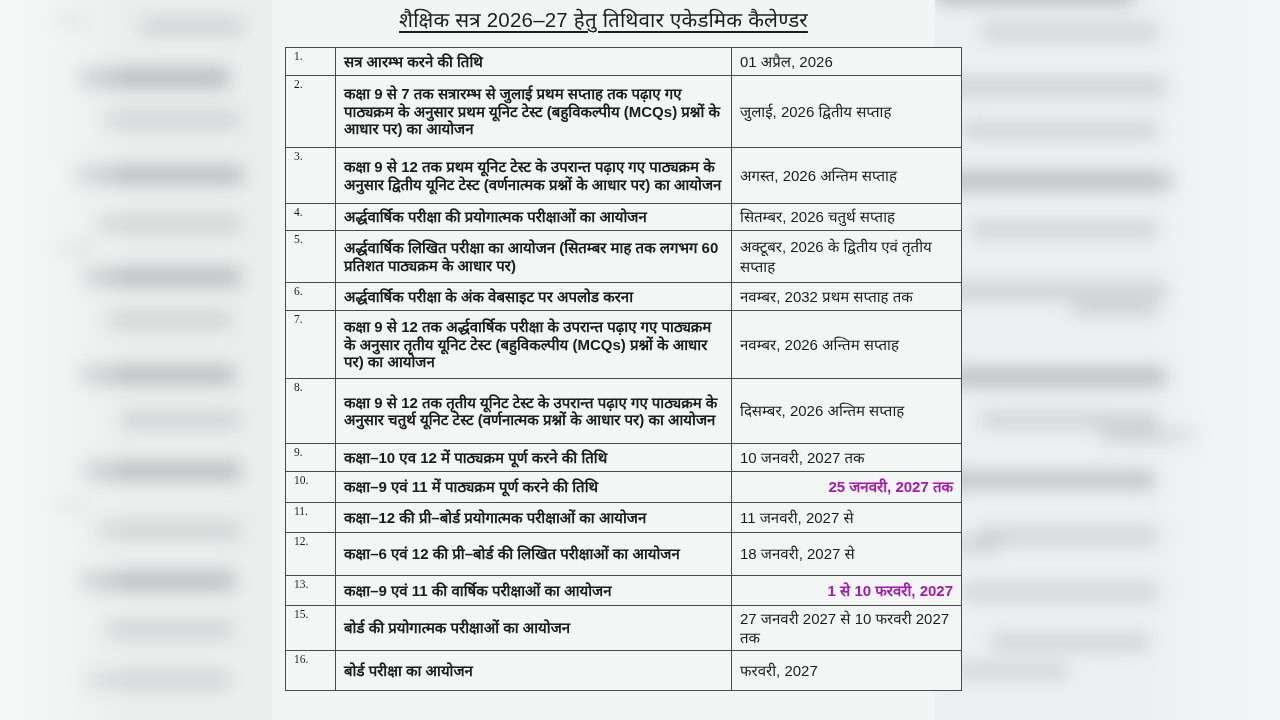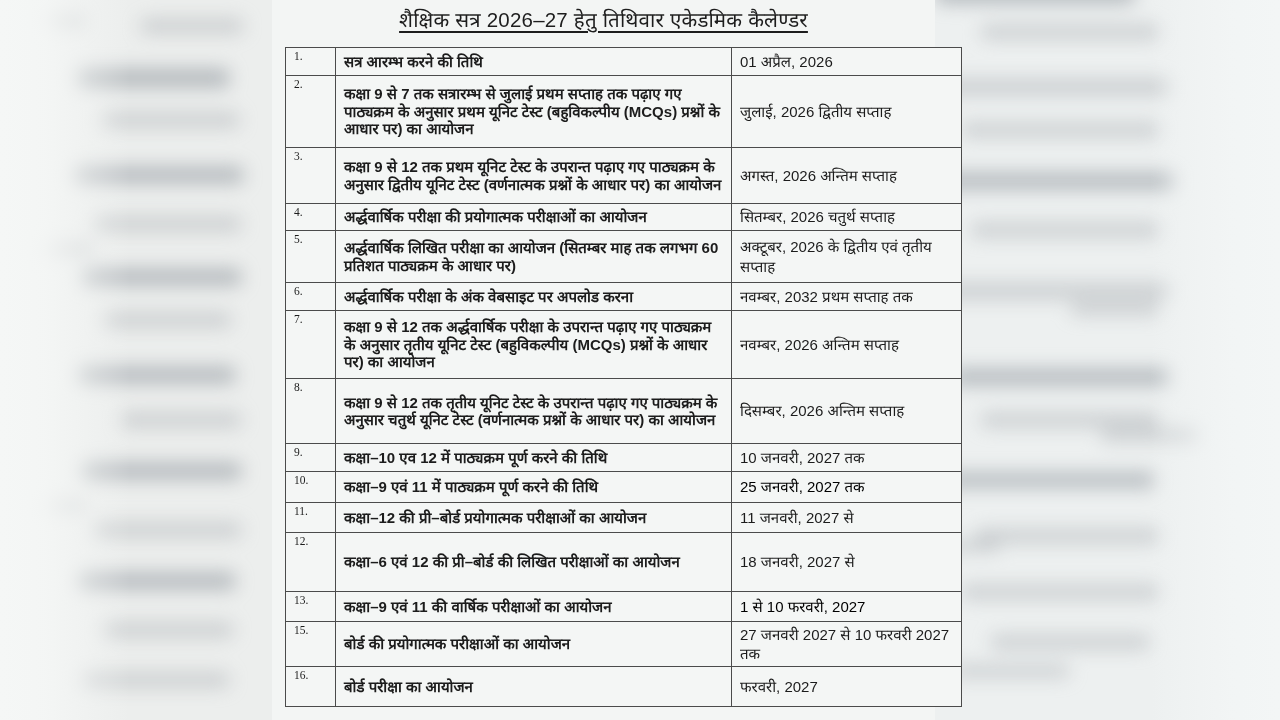--- a/index.html
+++ b/index.html
@@ -46,21 +46,21 @@
     font-family:"Liberation Serif", serif;
   }
   td.c-act{
     width:379px;vertical-align:middle;
     font-size:15px;font-weight:bold;line-height:1.16;
   }
   td.c-date{
     width:213px;vertical-align:middle;
     font-size:15px;font-weight:normal;line-height:1.3;color:#2a2a2a;
   }
-  td.c-date.bold{font-weight:normal;color:#000000;}
+  td.c-date.bold{font-weight:bold;color:#a21caf;text-align:right;}
 </style>
 </head>
 <body>
 
 <div class="bg-panel bg-left">
   <div class="blobs">
 
     <div class="blob" style="left:62px;top:34px;width:42px;height:14px"></div>
     <div class="blob" style="left:160px;top:38px;width:104px;height:16px"></div>
     <div class="blob dark" style="left:95px;top:88px;width:155px;height:20px"></div>
@@ -158,21 +158,21 @@
         <tr style="height: 31px;">
           <td class="c-num">10.</td>
           <td class="c-act">कक्षा–9 एवं 11 में पाठ्यक्रम पूर्ण करने की तिथि</td>
           <td class="c-date bold">25 जनवरी, 2027 तक</td>
         </tr>
         <tr style="height: 30px;">
           <td class="c-num">11.</td>
           <td class="c-act">कक्षा–12 की प्री–बोर्ड प्रयोगात्मक परीक्षाओं का आयोजन</td>
           <td class="c-date">11 जनवरी, 2027 से</td>
         </tr>
-        <tr style="height: 59px;">
+        <tr style="height: 43px;">
           <td class="c-num">12.</td>
           <td class="c-act">कक्षा–6 एवं 12 की प्री–बोर्ड की लिखित परीक्षाओं का आयोजन</td>
           <td class="c-date">18 जनवरी, 2027 से</td>
         </tr>
         <tr style="height: 30px;">
           <td class="c-num">13.</td>
           <td class="c-act">कक्षा–9 एवं 11 की वार्षिक परीक्षाओं का आयोजन</td>
           <td class="c-date bold">1 से 10 फरवरी, 2027</td>
         </tr>
         <tr style="height: 45px;">

